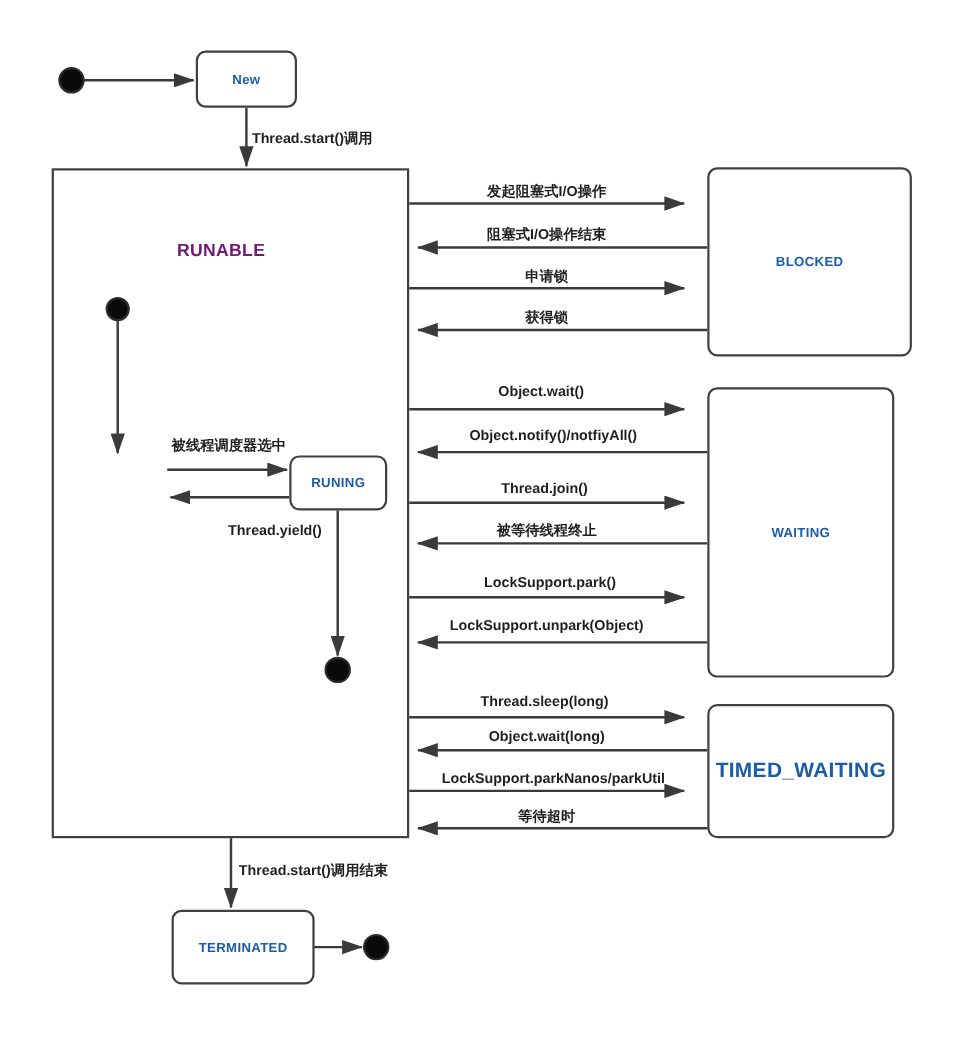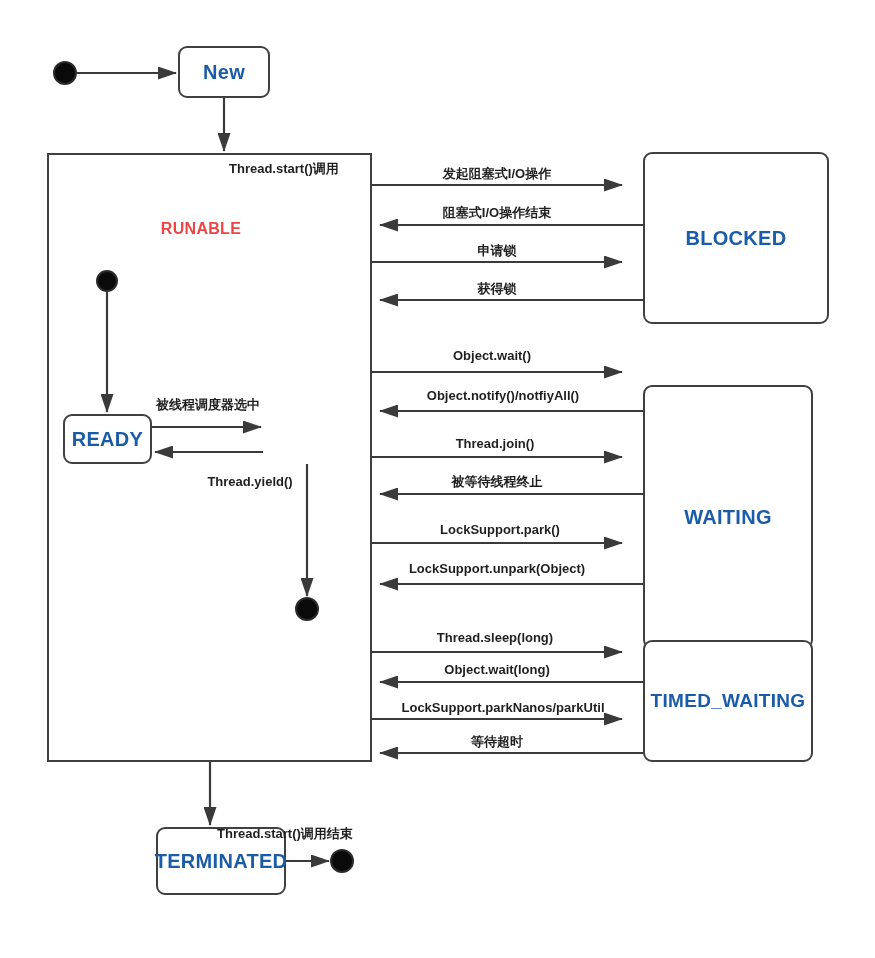--- a/index.html
+++ b/index.html
@@ -4,40 +4,40 @@
 <style>
   html,body{margin:0;padding:0;background:#ffffff;}
   #stage{
     position:relative;width:875px;height:958px;background:#ffffff;overflow:hidden;
     font-family:"Liberation Sans","DejaVu Sans",sans-serif;
   }
   #connectors{position:absolute;left:0;top:0;width:875px;height:958px;}
   .state{
     position:absolute;background:#ffffff;border:2px solid #404040;border-radius:9px;
     display:flex;align-items:center;justify-content:center;
-    font-weight:bold;font-size:20px;color:#1b5ca8;letter-spacing:.3px;box-sizing:border-box;
+    font-weight:bold;font-size:12px;color:#1b5ca8;letter-spacing:.3px;box-sizing:border-box;
   }
   #box-new{left:178px;top:46px;width:92px;height:52px;}
   #box-runable{left:47px;top:153px;width:325px;height:609px;border-radius:0;background:transparent;}
   #box-ready{left:63px;top:414px;width:89px;height:50px;}
   #box-runing{left:263px;top:414px;width:89px;height:50px;}
   #box-blocked{left:643px;top:152px;width:186px;height:172px;}
-  #box-waiting{left:643px;top:352px;width:170px;height:264px;margin-top:33px;}
+  #box-waiting{left:643px;top:352px;width:170px;height:264px;}
   #box-timed-waiting{left:643px;top:640px;width:170px;height:122px;font-size:19px;}
   #box-terminated{left:156px;top:827px;width:130px;height:68px;}
   .floating-state-label{
     position:absolute;transform:translate(-50%,-50%);
-    font-weight:bold;font-size:16px;color:#ef4444;letter-spacing:.3px;white-space:nowrap;
+    font-weight:bold;font-size:16px;color:#701a75;letter-spacing:.3px;white-space:nowrap;
   }
   #runable-label{left:201px;top:229px;}
   .edge-label{
     position:absolute;transform:translateX(-50%);
     font-weight:bold;font-size:13px;color:#1f1f1f;white-space:nowrap;
   }
-  .edge-label.left-anchor{transform:none;margin-top:43px;}
+  .edge-label.left-anchor{transform:none;}
 </style>
 </head>
 <body>
 
 <div id="stage">
 
   <svg id="connectors" viewBox="0 0 875 958" xmlns="http://www.w3.org/2000/svg">
     <defs>
       <marker id="arrow" markerUnits="userSpaceOnUse" markerWidth="19" markerHeight="13" refX="18" refY="6.5" orient="auto">
         <path d="M0,0 L19,6.5 L0,13 z" fill="#3a3a3a"></path>
@@ -74,22 +74,22 @@
     <line x1="643" y1="682" x2="380" y2="682" stroke="#3a3a3a" stroke-width="2.2" marker-end="url(#arrow)"></line>
     <line x1="372" y1="719" x2="622" y2="719" stroke="#3a3a3a" stroke-width="2.2" marker-end="url(#arrow)"></line>
     <line x1="643" y1="753" x2="380" y2="753" stroke="#3a3a3a" stroke-width="2.2" marker-end="url(#arrow)"></line>
   </svg>
 
   <div class="state" id="box-new">
     <span>New</span>
   </div>
   <div class="state" id="box-runable"></div>
   <div class="floating-state-label" id="runable-label">RUNABLE</div>
-  <div class="state" id="box-ready">
-    <span>READY</span>
+  <div class="state" id="box-runing">
+    <span>RUNING</span>
   </div>
   <div class="state" id="box-blocked">
     <span>BLOCKED</span>
   </div>
   <div class="state" id="box-waiting">
     <span>WAITING</span>
   </div>
   <div class="state" id="box-timed-waiting">
     <span>TIMED_WAITING</span>
   </div>

